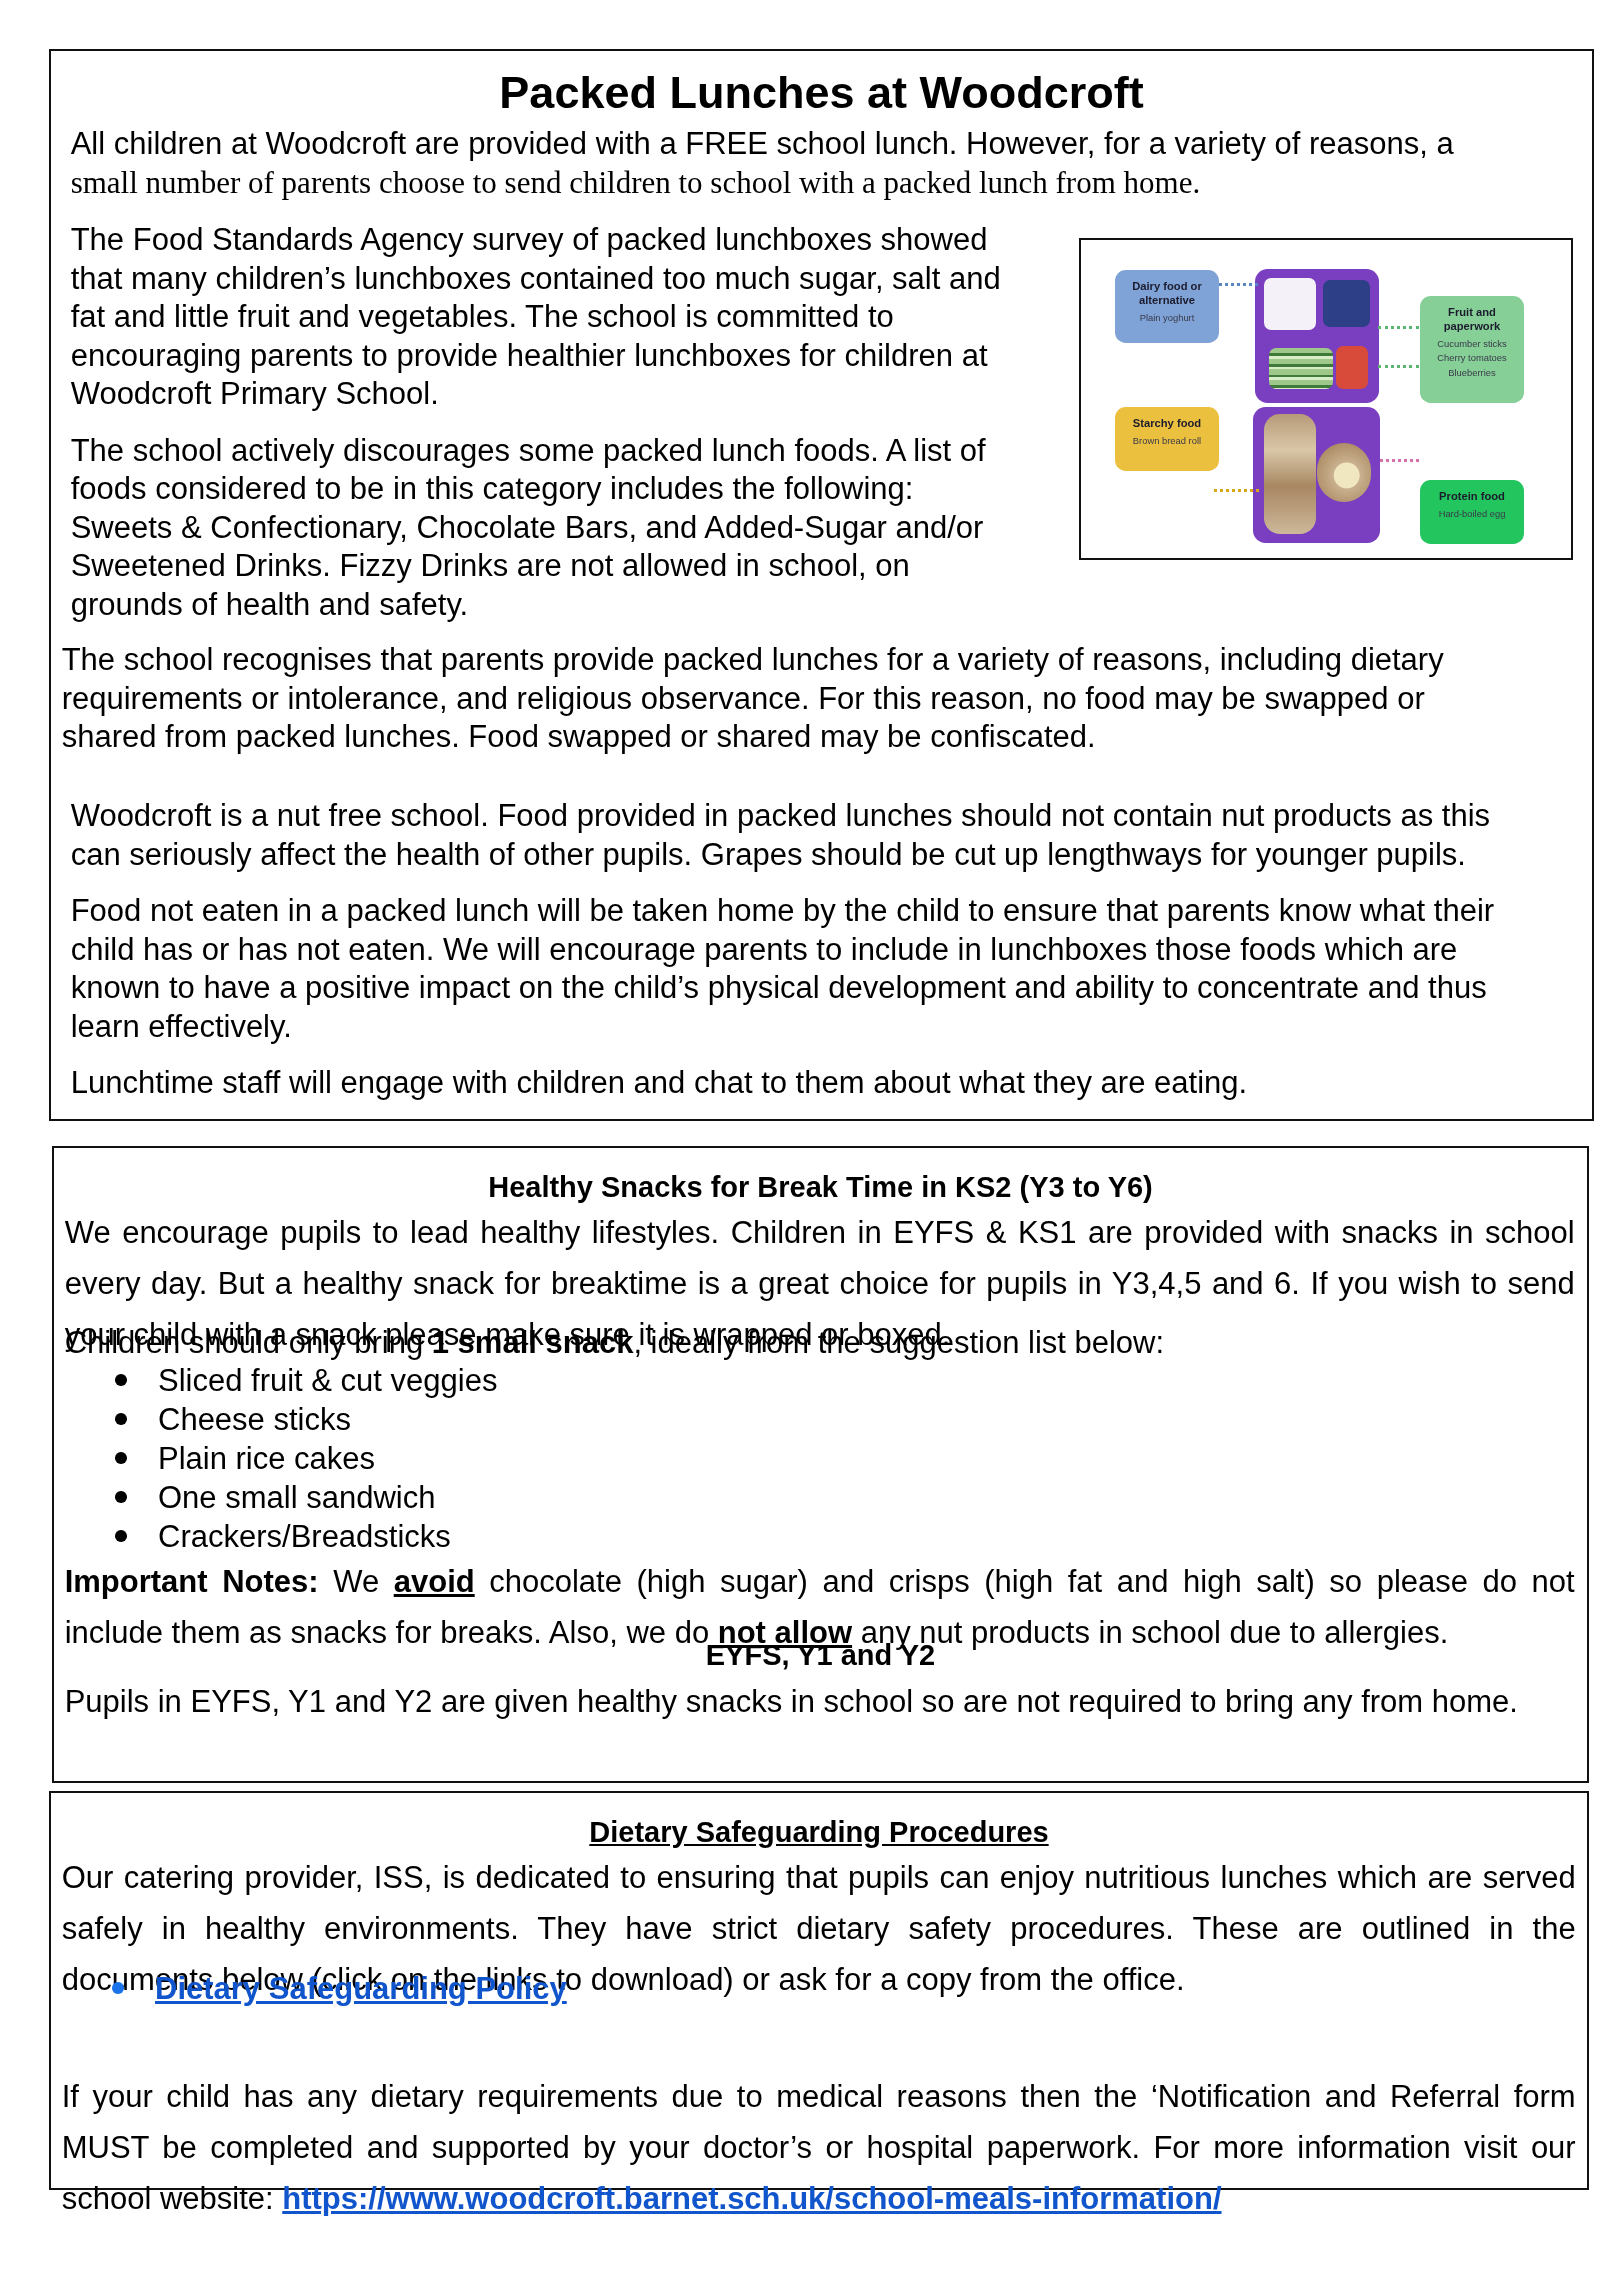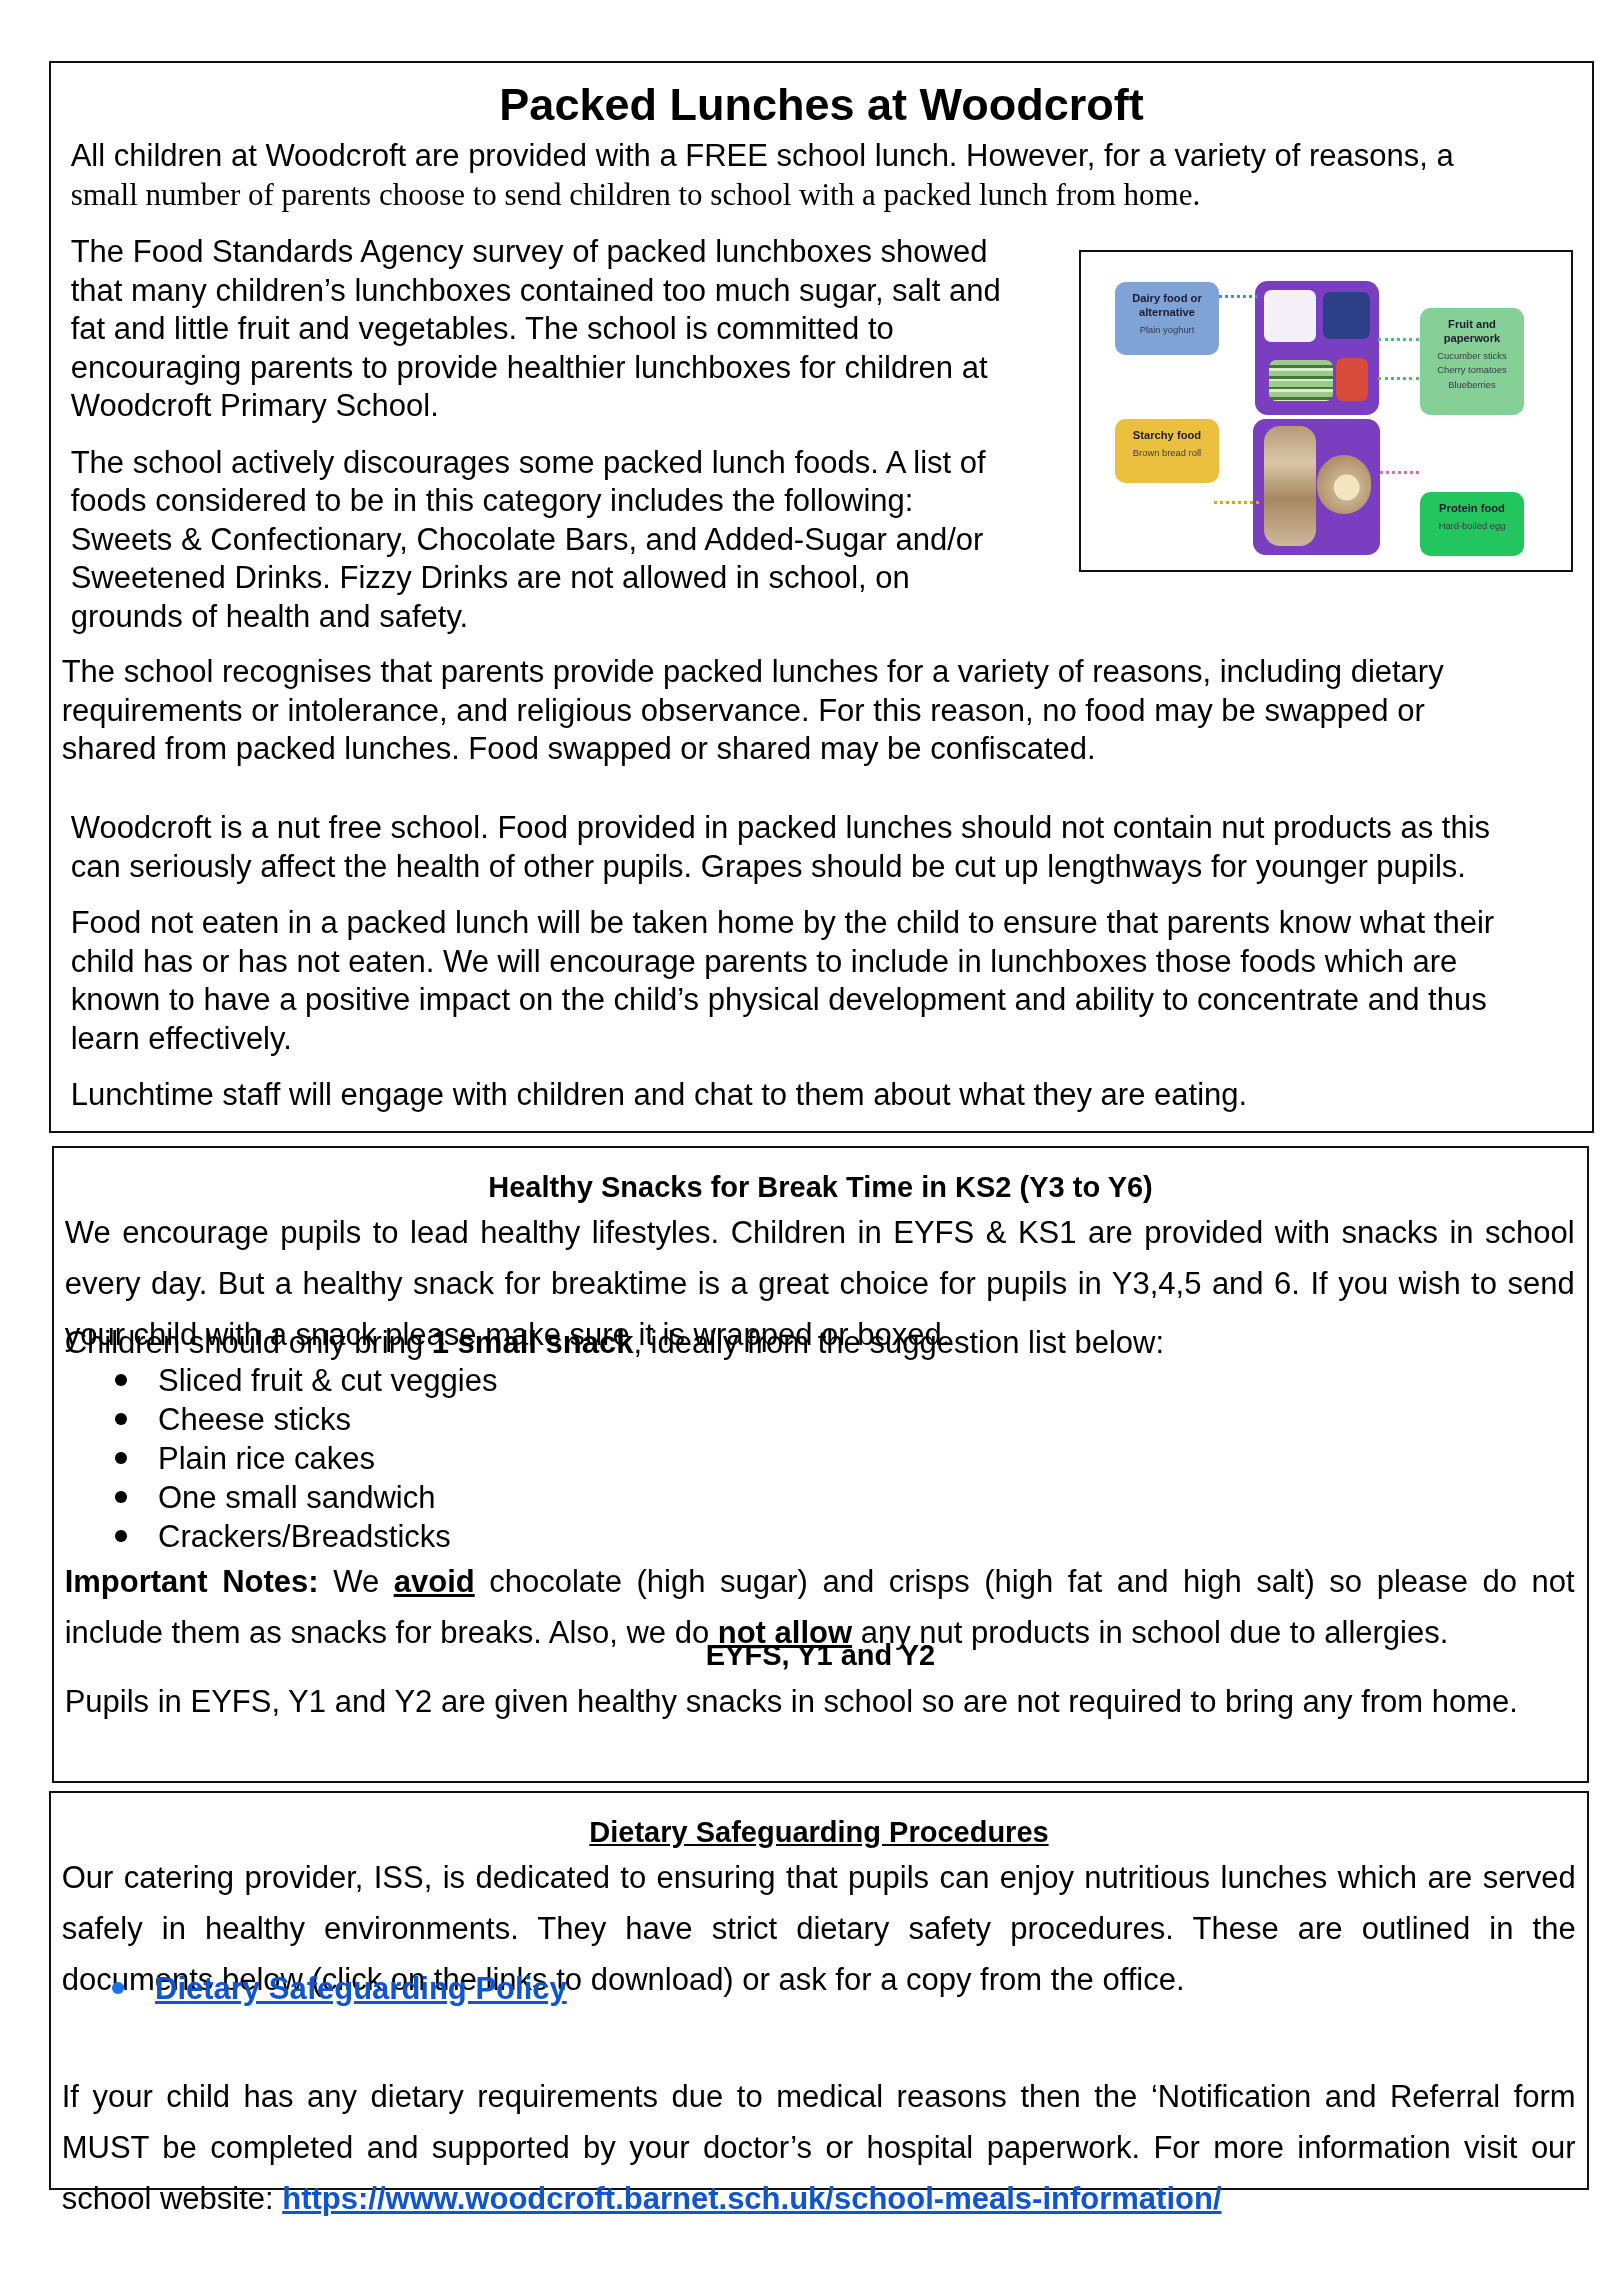--- a/index.html
+++ b/index.html
@@ -1,20 +1,20 @@
 <!DOCTYPE html>
 <html style="font-size:14.3px"><head>
 <meta charset="utf-8">
 <style>
   * { box-sizing: border-box; margin: 0; padding: 0; }
   html, body { width: 1623px; height: 2293px; background: #ffffff; }
   body { position: relative; font-family: "Liberation Sans", sans-serif; color: #000; overflow: hidden; }
 
   .box { position: absolute; border: 2.7px solid #111; background: #fff; }
-  #box1 { left: 49px; top: 49px; width: 1545px; height: 1072px; margin-top: 12px; }
+  #box1 { left: 49px; top: 49px; width: 1545px; height: 1072px; }
   #box2 { left: 52px; top: 1146px; width: 1537px; height: 637px; }
   #box3 { left: 49px; top: 1791px; width: 1540px; height: 399px; }
 
   .t { position: absolute; font-size: 31px; line-height: 39px; white-space: nowrap; }
   .h1 { position: absolute; left: 0; right: 0; text-align: center; font-weight: bold; font-size: 45px; line-height: 52px; }
   .h2 { position: absolute; left: 0; right: 0; text-align: center; font-weight: bold; font-size: 29px; line-height: 39px; }
   .just { position: absolute; font-size: 31px; line-height: 51px; text-align: justify; text-align-last: left; }
   .u { text-decoration: underline; }
   b { font-weight: bold; }
   a, .link { color: #1155cc; font-weight: bold; text-decoration: underline; }

